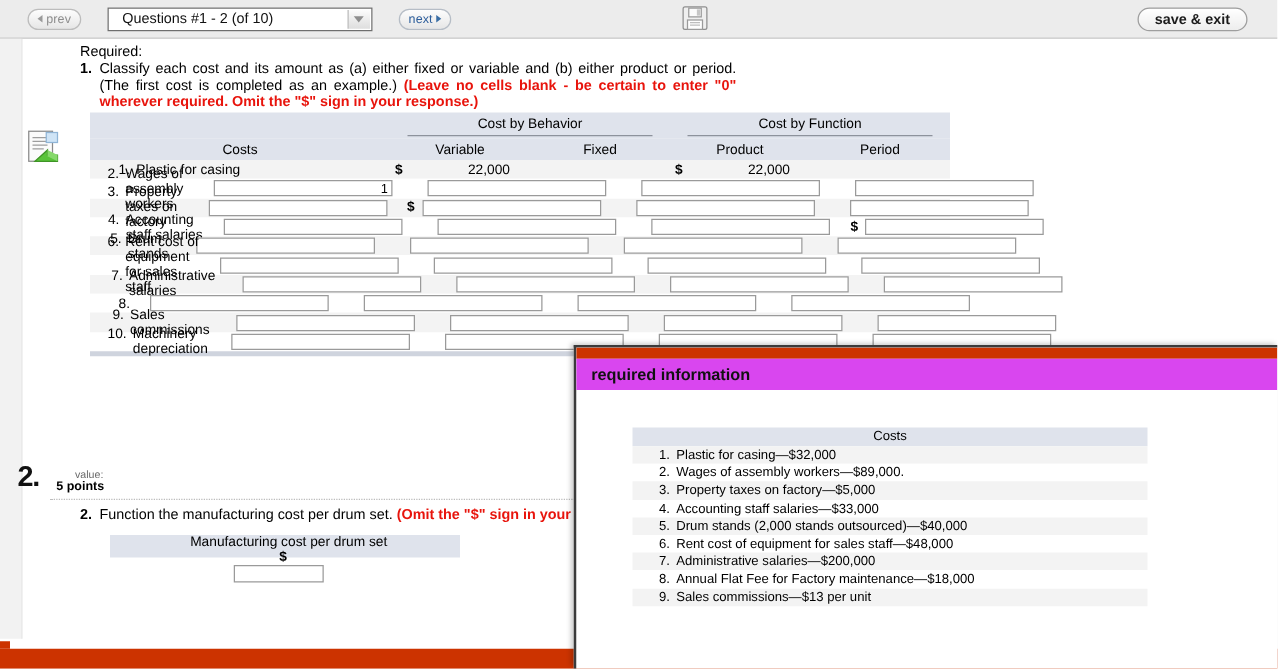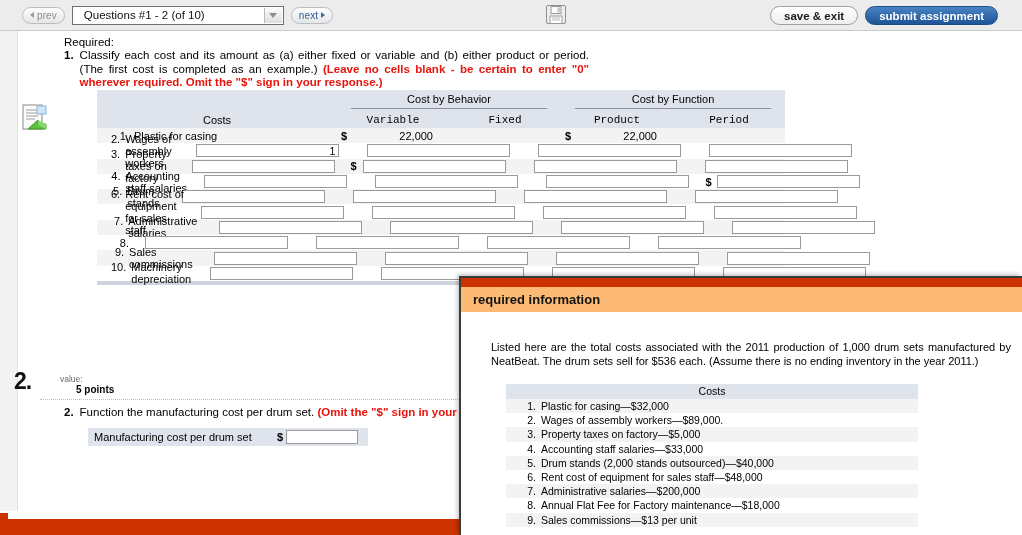--- a/index.html
+++ b/index.html
@@ -15,21 +15,21 @@
   #root { position: relative; width: 1022px; height: 535px; background:#ffffff; }
 
   
   .toolbar {
     position: absolute; left: 0; top: 0;
     width: 1022px; height: 31px;
     background: #ececec;
     border-bottom: 1px solid #c9c9c9;
     display: flex; align-items: center;
   }
-  .tb-left { display:flex; align-items:center; gap:7px; padding-left:22px; }
+  .tb-left { display:flex; align-items:center; gap:21px; padding-left:22px; }
   .btn-prev, .btn-next {
     display:inline-flex; align-items:center; gap:3px;
     height:17px; padding:0 7px;
     border:1px solid #bcbcbc; border-radius:9px;
     background: linear-gradient(#fdfdfd,#e6e6e6);
     font-size:10px; color:#8d8d8d; letter-spacing:.1px;
     cursor:pointer; user-select:none;
   }
   .btn-next { color:#2c5d9b; border-color:#b6bdc6; }
   .tri-l { width:0;height:0;border-top:3.5px solid transparent;border-bottom:3.5px solid transparent;border-right:4px solid #9a9a9a; }
@@ -77,32 +77,32 @@
   .req-title { font-size:11.5px; font-weight:normal; color:#000; }
   .req-body { margin-top:1px; display:flex; gap:6px; font-size:11.5px; line-height:13.5px; }
   .req-num { font-weight:bold; }
   .req-text { text-align:justify; color:#000; }
   .red { color:#e8140c; font-weight:bold; }
 
   .doc-icon { width:36px; height:31px; }
   .icon1 { position:absolute; left:18px; top:72px; }
 
   
-  .tbl { position:absolute; left:97px; top:59px; width:688px; font-size:11px; color:#000; }
+  .tbl { position:absolute; left:72px; top:59px; width:688px; font-size:11px; color:#000; }
   .grp-row { display:flex; height:18px; background:#dfe3ec; }
   .grp-blank { width:240px; }
   .grp-cell { flex:1; display:flex; align-items:center; justify-content:center; font-size:11px; }
   .grp-underline { height:1px; background:#8d929c; margin:0 14px; }
   .ul-row { display:flex; height:3px; background:#dfe3ec; }
   .ul-blank { width:240px; }
   .ul-cell { flex:1; }
 
   .head-row { display:flex; height:17px; background:#dfe3ec; align-items:center; }
   .head-costs { width:240px; text-align:center; }
-  .head-col { flex:1; text-align:center;font-family:Liberation Mono, monospace; }
+  .head-col { flex:1; text-align:center; }
 
   .row { display:flex; height:15.3px; align-items:center; }
   .row.odd { background:#f3f3f3; }
   .row.even { background:#ffffff; }
   .c-label { width:240px; display:flex; gap:5px; padding-left:14px; }
   .c-num { width:18px; text-align:right; }
   .cell { flex:1; display:flex; align-items:center; justify-content:flex-start; padding-left:4px; }
   .dollar { width:12px; font-size:11px; font-weight:bold; text-align:left; }
   .val { flex:1; text-align:right; padding-right:16px; }
   .inp {
@@ -111,45 +111,45 @@
     font-family:"Liberation Sans", sans-serif;
     font-size:10.5px; text-align:right; padding:0 3px;
     color:#000;
   }
   .tbl-bottom { height:4px; background:#cfd4de; }
 
   
   .q2 { position:absolute; left:0; top:366px; width:1022px; }
   .q2num { position:absolute; left:14px; top:2px; font-size:23px; font-weight:bold; color:#111; letter-spacing:-1px; }
   .q2val { position:absolute; left:60px; top:8px; font-size:8.5px; color:#6a6a6a; }
-  .q2pts { position:absolute; left:76px; top:18px; font-size:10px; font-weight:bold; color:#000; }
+  .q2pts { position:absolute; left:45px; top:18px; font-size:10px; font-weight:bold; color:#000; }
   .q2sep { position:absolute; left:40px; top:33px; width:940px; height:0; border-top:1px dotted #bcbcbc; }
   .q2line { position:absolute; left:64px; top:40px; display:flex; gap:6px; font-size:11.5px; }
   .q2tblwrap { position:absolute; left:88px; top:62px; }
-  .q2tbl { display:flex; align-items:center; height:18px; background:#dfe3ec; width:280px; }
+  .q2tbl { display:flex; align-items:center; height:18px; background:#dfe3ec; width:280px;flex-direction:column; }
   .q2lbl { padding-left:6px; font-size:11px; flex:1; }
   .q2dollar { font-size:11px; font-weight:bold; padding-right:3px; }
   .q2inp { width:72px; height:14px; border:1px solid #9a9a9a; background:#fff; margin-right:10px; }
 
   
   .footer { position:absolute; left:0; bottom:0; width:1022px; height:16px; background:#cc3300; }
   .footer-txt { position:absolute; right:9px; top:2px; font-size:8.5px; font-weight:bold; color:#8e2a0c; }
   .footer-tip { position:absolute; left:0; bottom:16px; width:8px; height:6px; background:#cc3300; }
 
   
   .overlay {
     position:absolute; left:459px; top:276px; width:563px; height:259px;
     background:#ffffff;
     border-left:2px solid #3b3b3b;
     border-top:2px solid #3b3b3b;
     box-shadow:-2px -2px 4px rgba(0,0,0,.22);
     overflow:hidden;
   }
   .ov-orange { height:9px; background:#cc3300; }
-  .ov-head { height:25px; background:#fdba74; display:flex; align-items:center; padding-left:12px;
+  .ov-head { height:25px; background:#d946ef; display:flex; align-items:center; padding-left:12px;
              font-size:13px; font-weight:bold; color:#111; }
   .ov-body { padding:14px 16px 0 30px; }
   .ov-italic { font-style:italic; font-size:10.5px; color:#000; }
   .ov-para { margin-top:14px; font-size:11px; line-height:14px; text-align:justify; width:520px; }
   .ov-tbl { margin-top:16px; width:412px; margin-left:15px; font-size:10.5px; }
   .ov-tbl-head { background:#dfe3ec; text-align:center; height:15px; line-height:15px; }
   .ov-row { display:flex; gap:5px; height:14.2px; align-items:center; padding-left:14px; }
   .ov-row.odd { background:#f3f3f3; }
   .ov-row.even { background:#ffffff; }
   .ov-n { width:16px; text-align:right; }
@@ -183,21 +183,20 @@
         <rect x="6" y="2.5" width="10" height="7" fill="#fbfbfb" stroke="#9a9a9a"></rect>
         <rect x="12.5" y="3.5" width="2.5" height="5" fill="#c6c6c6"></rect>
         <rect x="5" y="12" width="12" height="7.5" fill="#fdfdfd" stroke="#9a9a9a"></rect>
         <line x1="7" y1="14" x2="15" y2="14" stroke="#bdbdbd"></line>
         <line x1="7" y1="16" x2="15" y2="16" stroke="#bdbdbd"></line>
       </svg>
     </div>
 
     <div class="tb-right">
       <div class="btn-save">save &amp; exit</div>
-      <div class="btn-submit">submit assignment</div>
     </div>
   </div>
 
   <div class="gutter"></div>
   <div class="gutter-line"></div>
 
   <div class="q1">
 
     <div class="req-wrap">
       <div class="req-title">Required:</div>
@@ -491,21 +490,20 @@
 
   <div class="footer-tip"></div>
   <div class="footer">
     <span class="footer-txt">©2012 The Mc</span>
   </div>
 
   <div class="overlay">
     <div class="ov-orange"></div>
     <div class="ov-head">required information</div>
     <div class="ov-body">
-      <div class="ov-para">Listed here are the total costs associated with the 2011 production of 1,000 drum sets manufactured by NeatBeat. The drum sets sell for $536 each. (Assume there is no ending inventory in the year 2011.)</div>
       <div class="ov-tbl">
         <div class="ov-tbl-head">Costs</div>
         <div id="ov-rows">
             <div class="ov-row odd">
               <span class="ov-n">1.</span>
               <span>Plastic for casing—$32,000</span>
             </div>
             <div class="ov-row even">
               <span class="ov-n">2.</span>
               <span>Wages of assembly workers—$89,000.</span>

